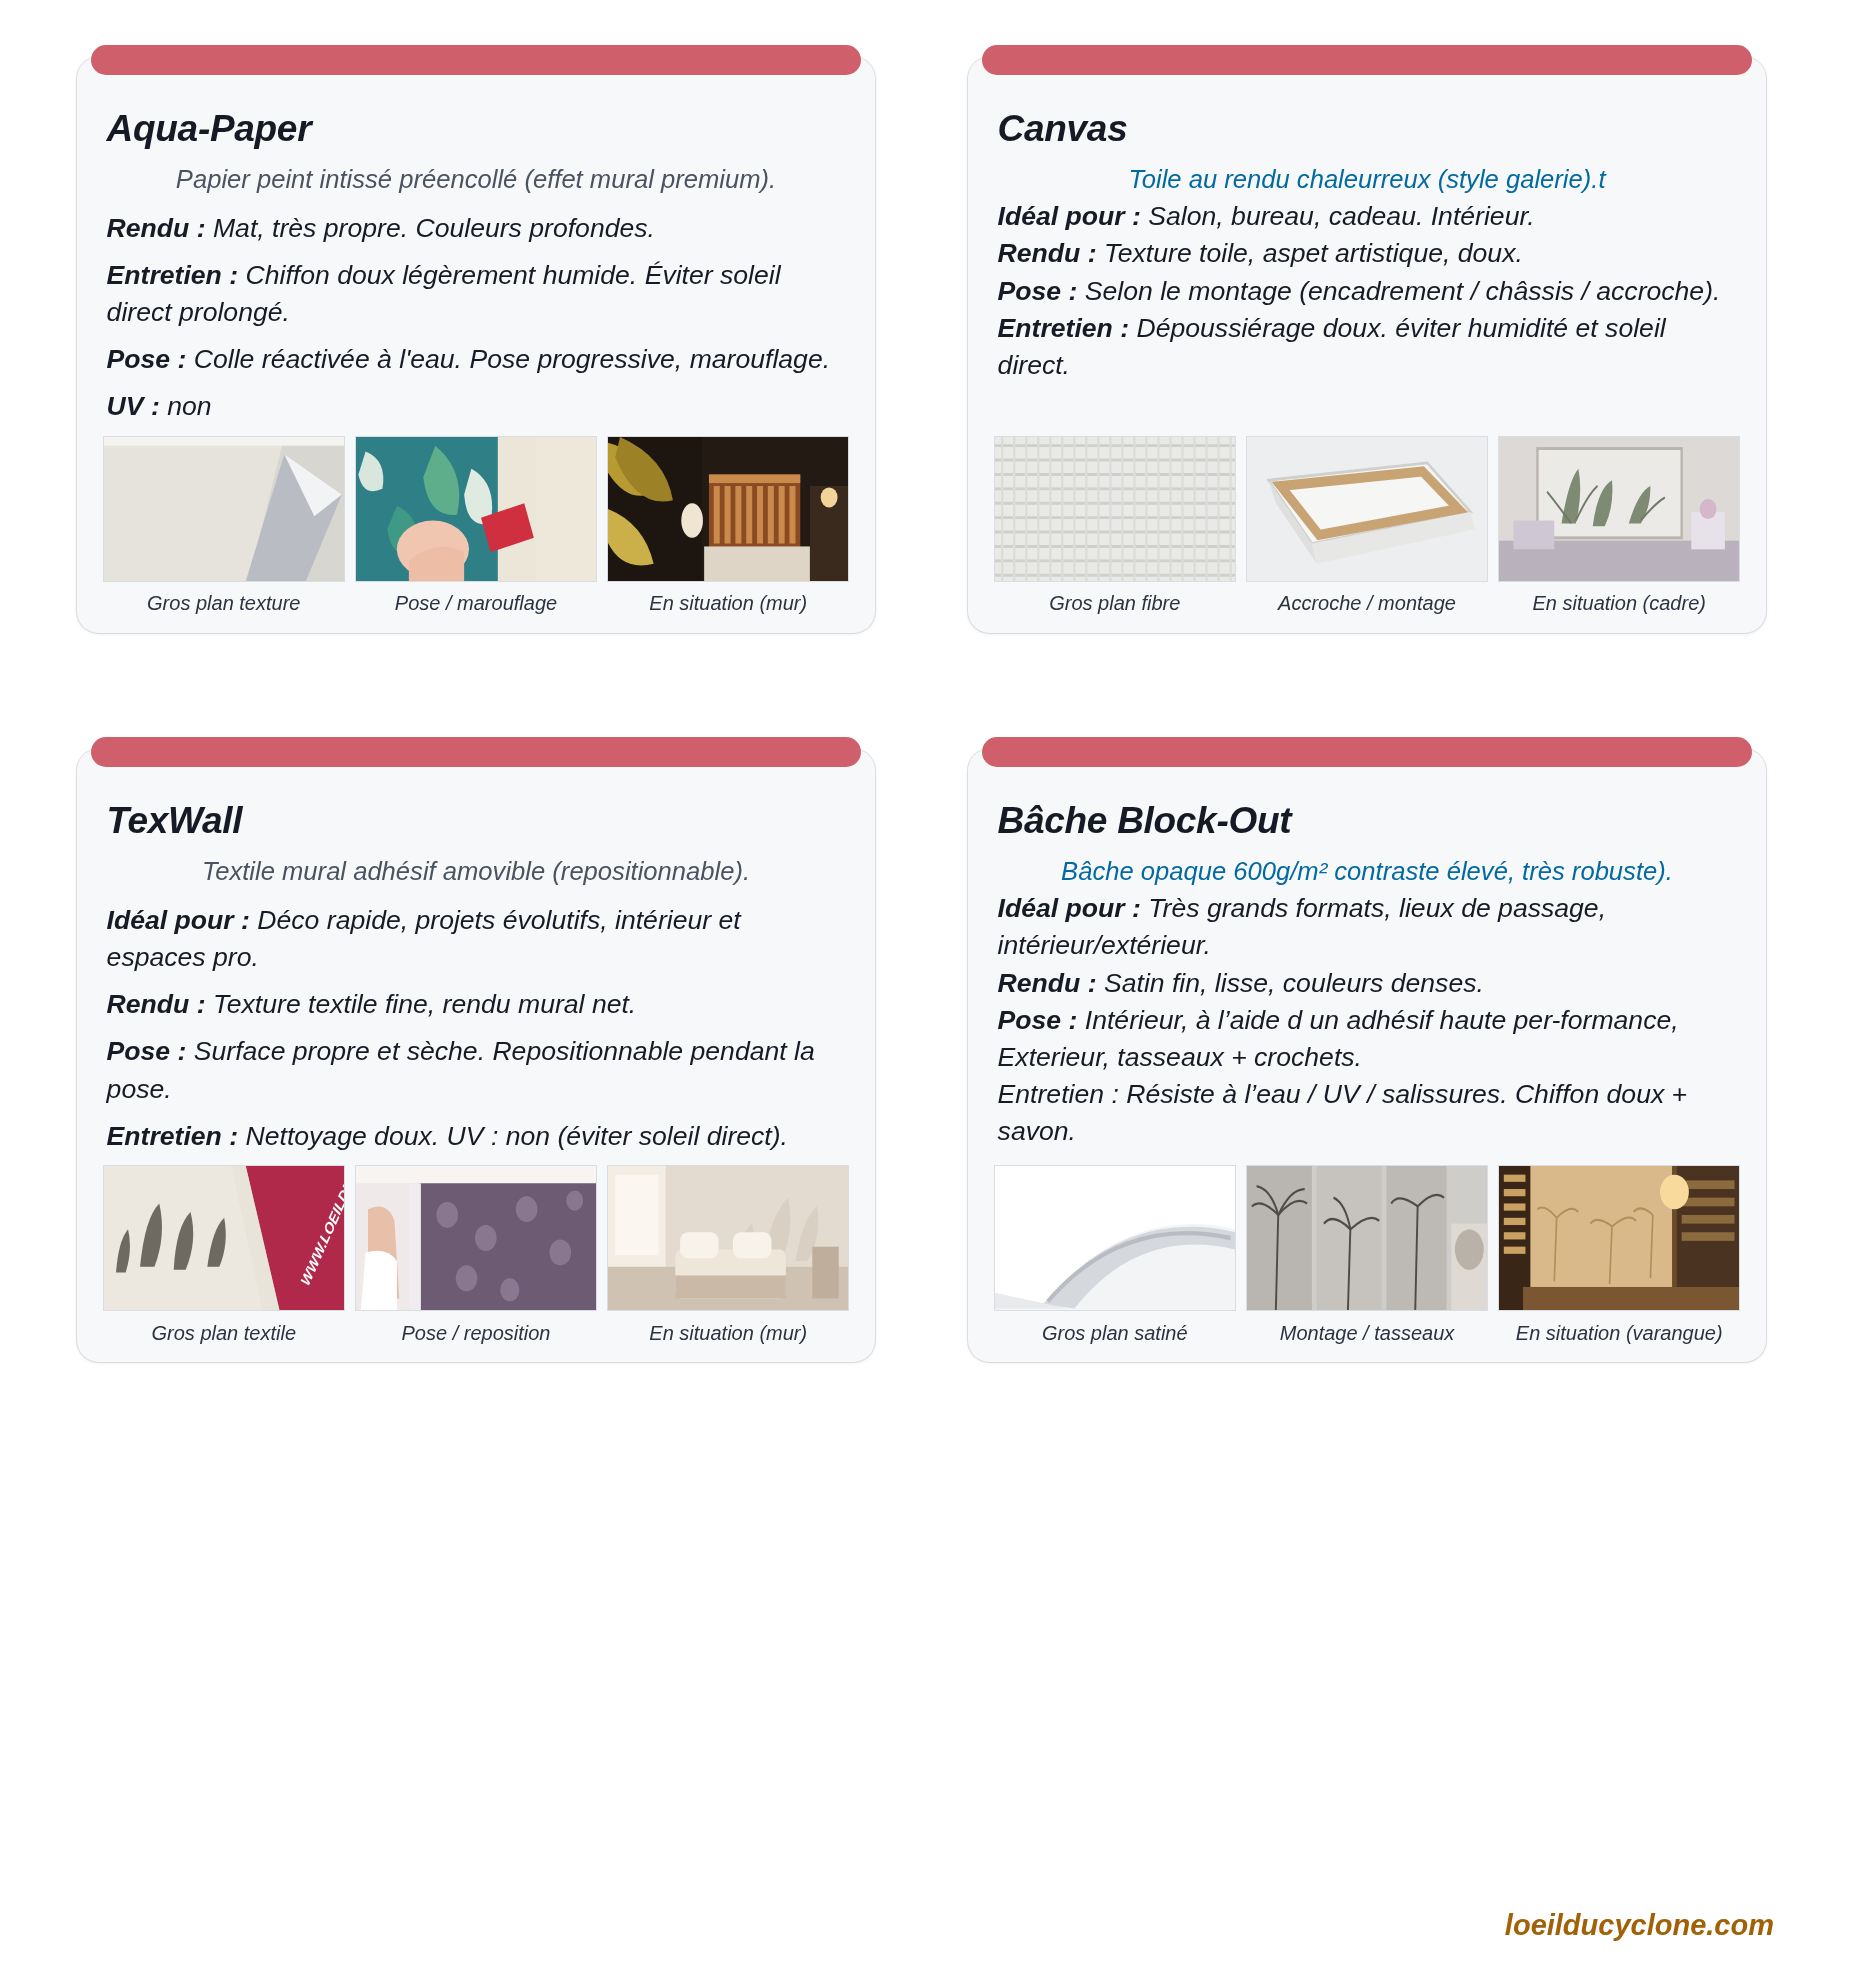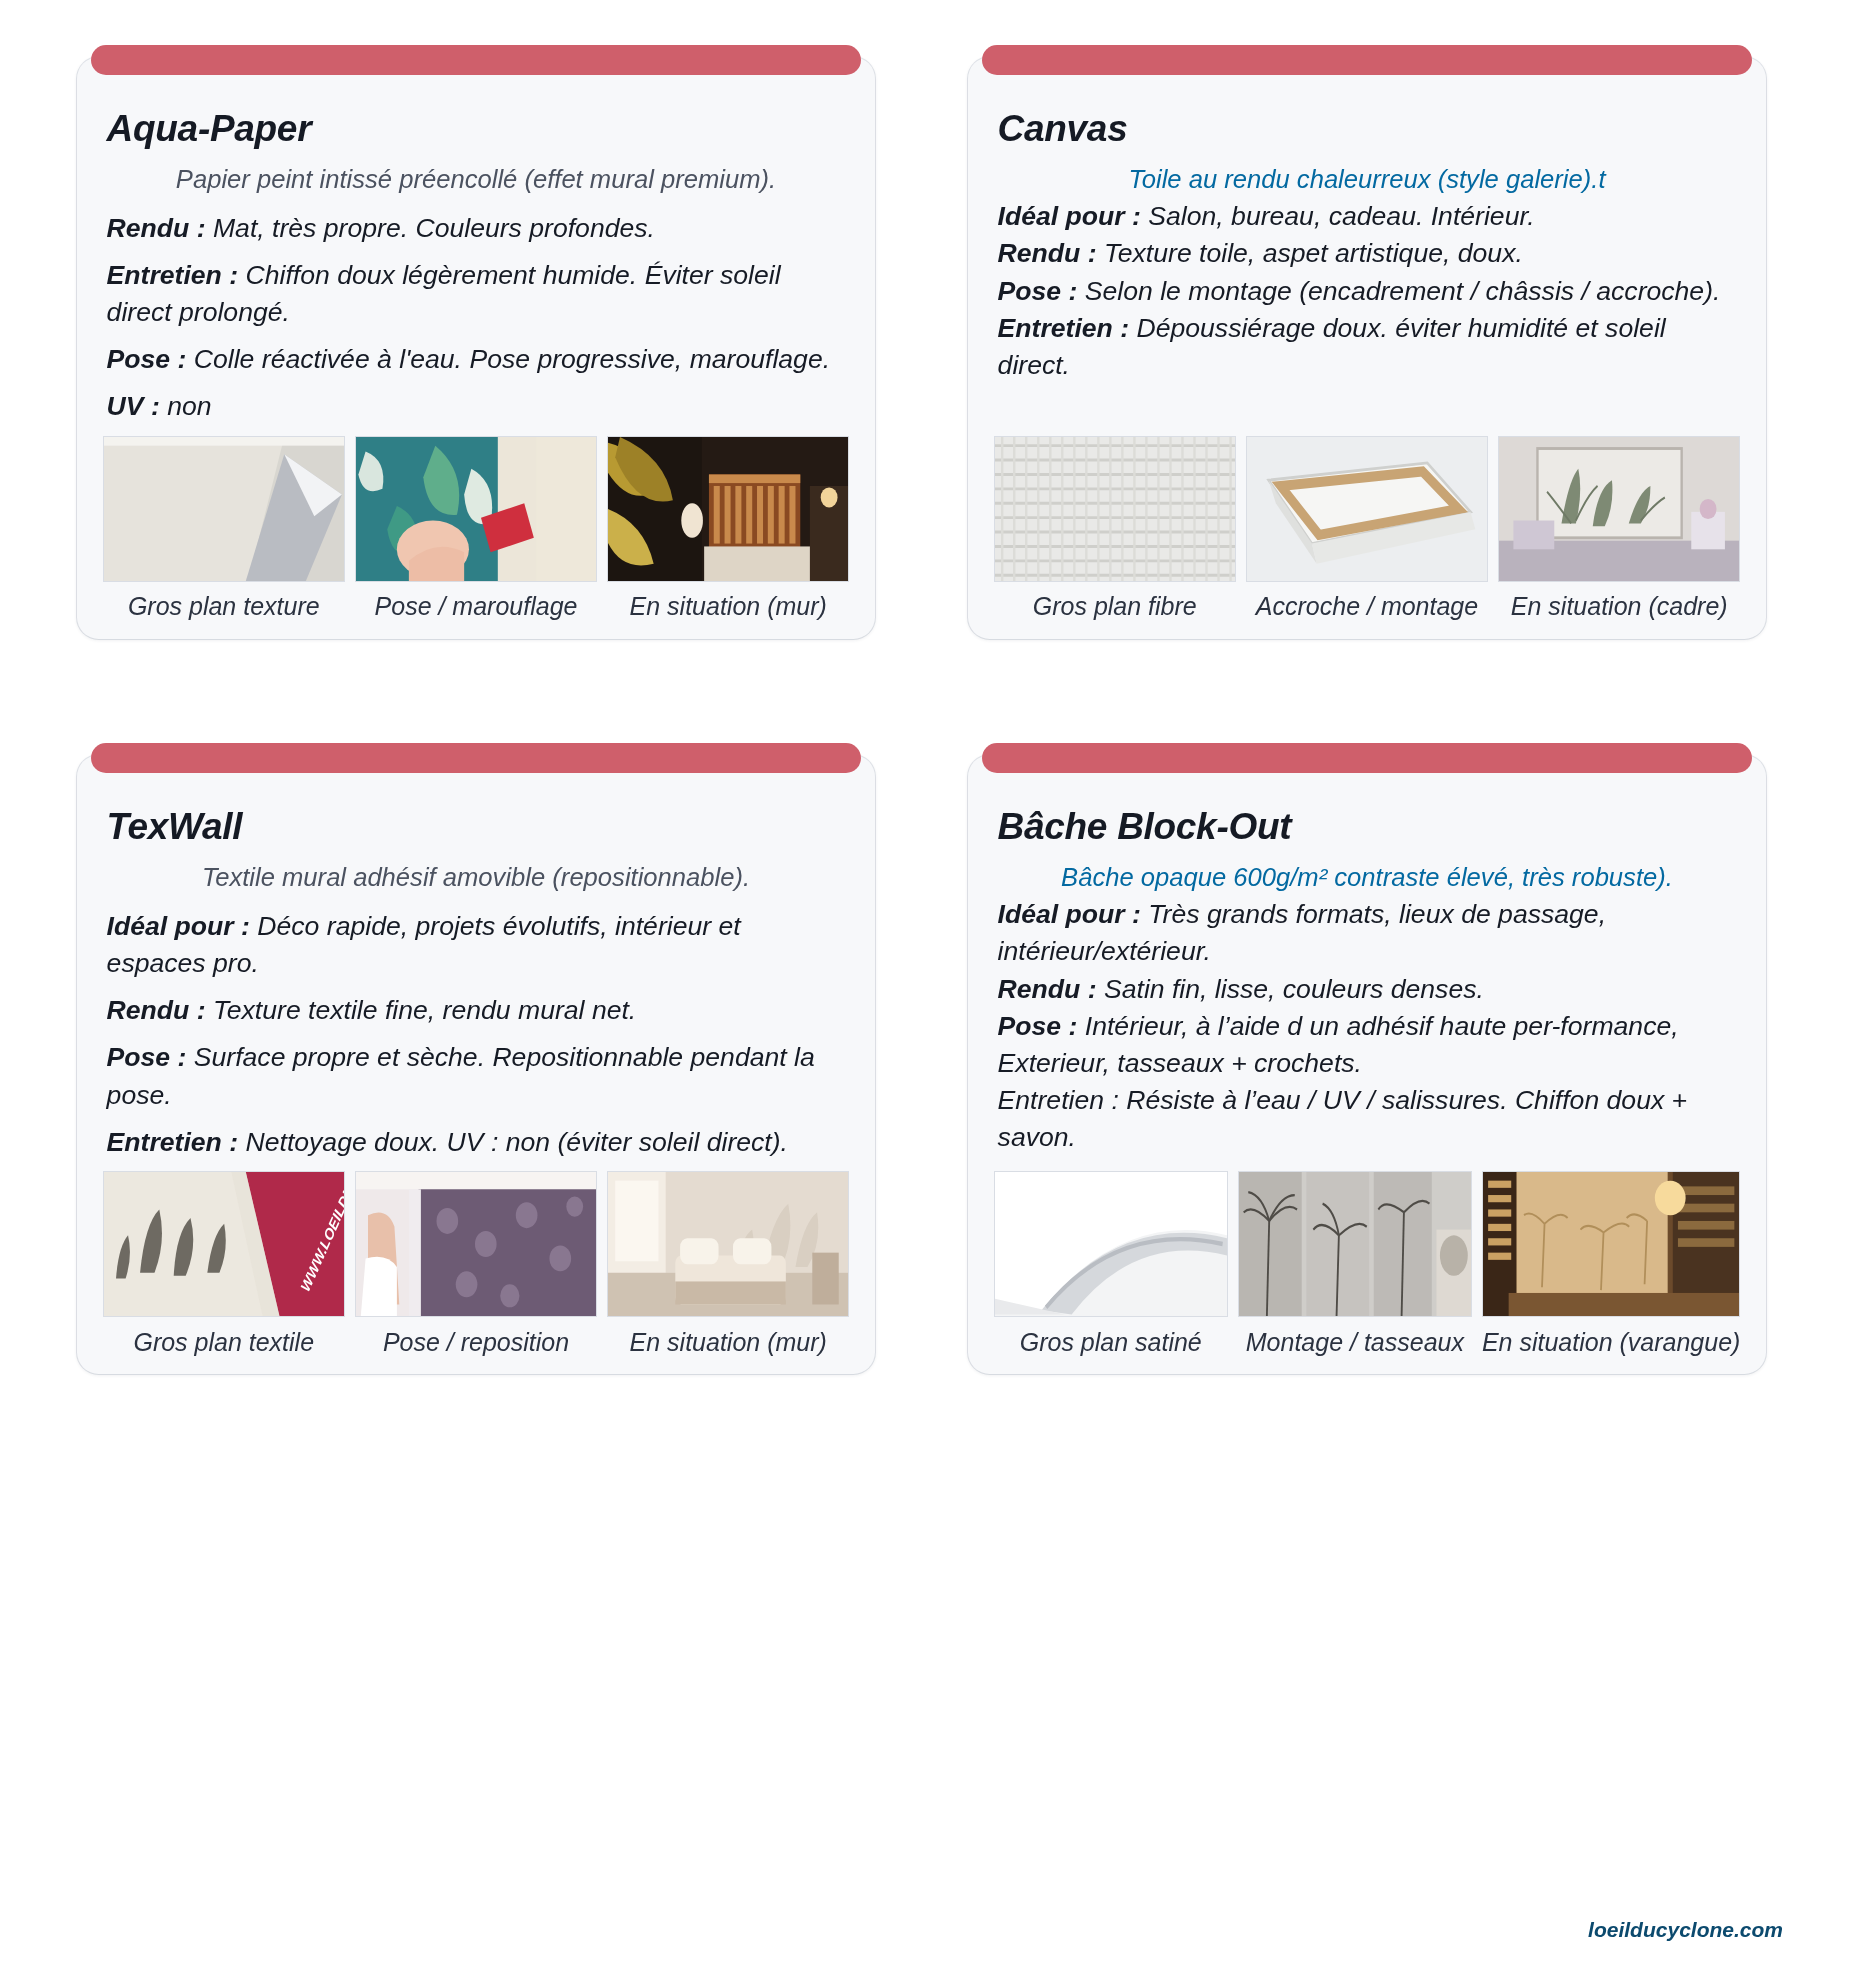--- a/index.html
+++ b/index.html
@@ -96,35 +96,35 @@
     width: 100%;
     height: 146px;
     border: 1px solid #d9dde4;
     background: #e8eaee;
     overflow: hidden;
     position: relative;
   }
   .thumb svg { display: block; width: 100%; height: 100%; }
 
   .thumb-cap {
-    font-size: 25px;
+    font-size: 20px;
     color: #2b3240;
     padding-top: 10.8px;
     text-align: center;
     white-space: nowrap;
   }
 
   
   .footer {
     position: absolute;
-    right: 91px;
+    right: 100px;
     bottom: 27.6px;
-    font-size: 21px;
+    font-size: 29px;
     font-weight: bold;
-    color: #0c4a6e;
+    color: #a16207;
   }
 </style>
 </head>
 <body>
 
 <div class="page">
 
   <div class="grid">
 
     <div class="card">

